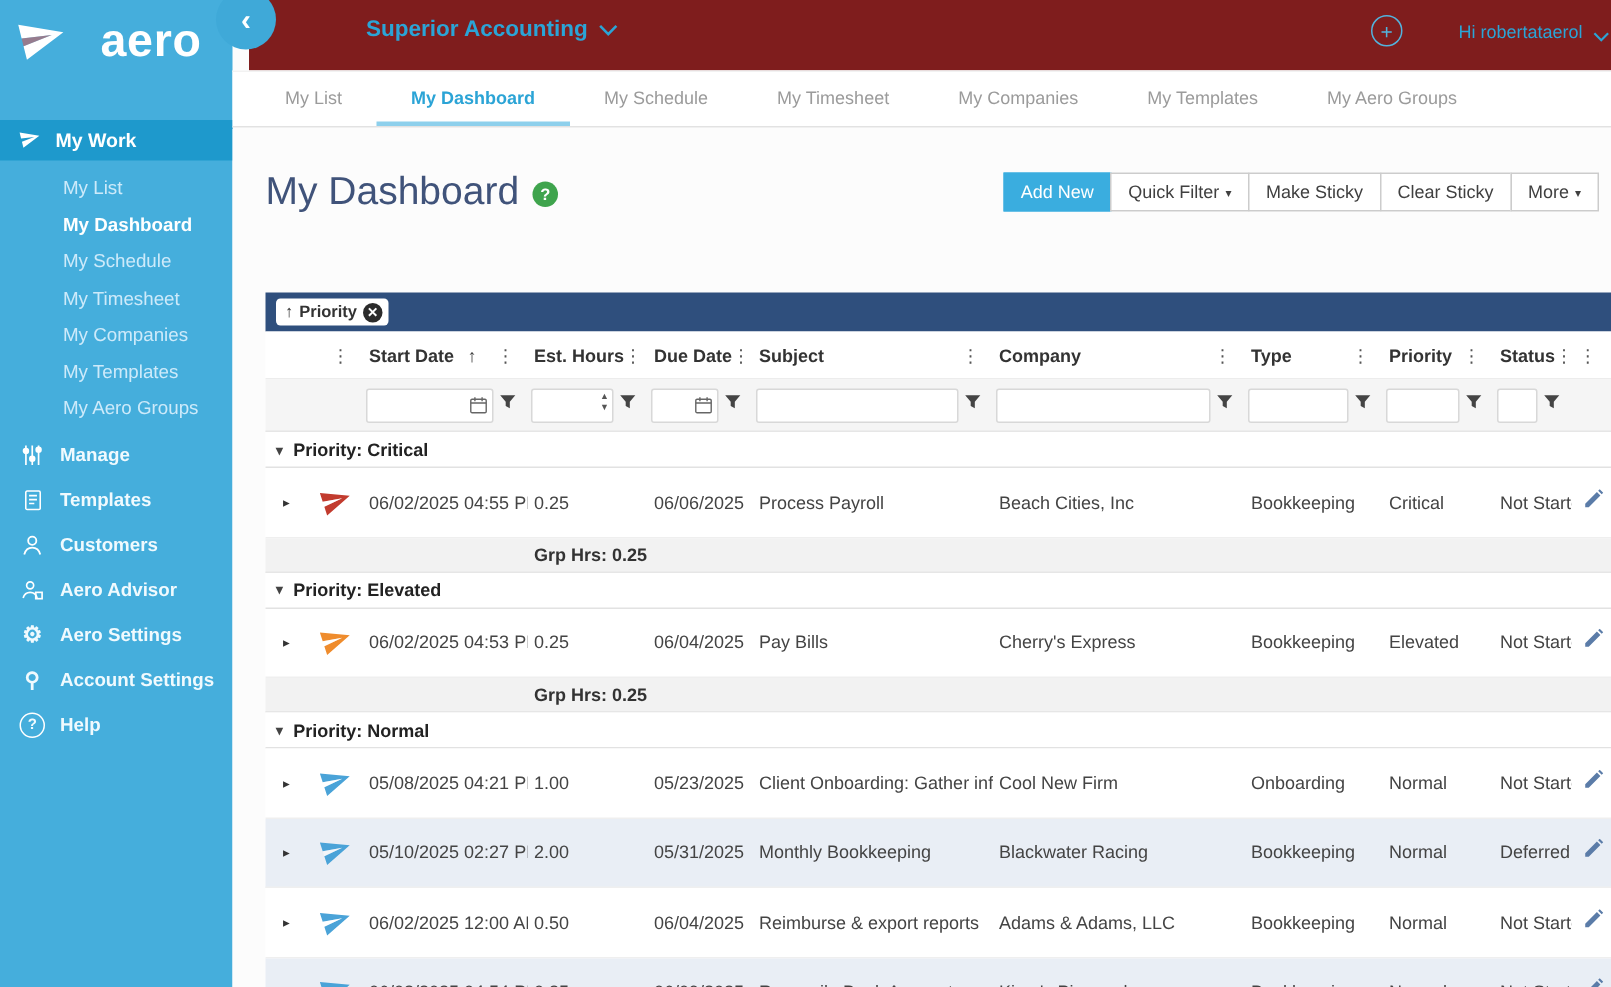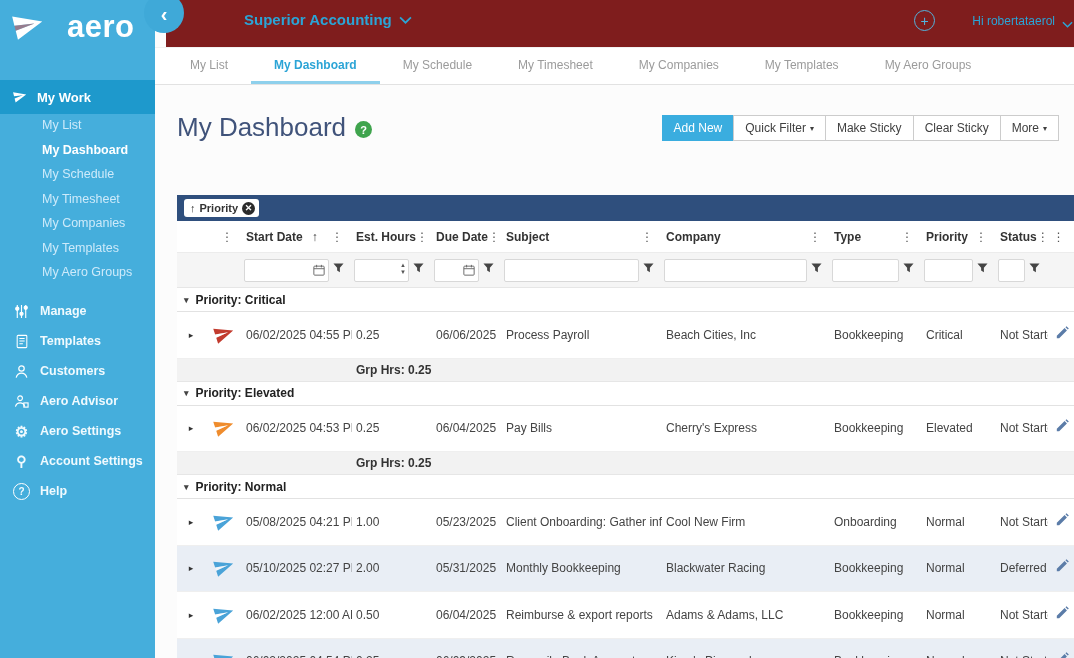--- a/index.html
+++ b/index.html
@@ -6,27 +6,27 @@
   .app{position:relative;width:1074px;height:658px;background:#fcfcfc;overflow:hidden;
        font-family:"Liberation Sans",sans-serif;font-size:12px;color:#444;}
   
   .sidebar{position:absolute;left:0;top:0;width:155px;height:658px;background:#45aedc;color:#fff;}
   .logo{display:flex;align-items:center;gap:7px;padding:9px 10px 0 10px;}
   .logo-text{font-size:31px;font-weight:bold;color:#fff;letter-spacing:.5px;line-height:1;margin-left:14px;}
   .collapse-btn{position:absolute;left:144px;top:-7px;width:40px;height:40px;border-radius:50%;
        background:#3fa9d8;color:#fff;display:flex;align-items:center;justify-content:center;
        font-size:20px;font-weight:bold;cursor:pointer;z-index:6;}
   .collapse-btn span{margin-top:2px;}
-  .mywork{position:absolute;top:80px;left:0;width:100%;height:34px;background:#1e99cc;
+  .mywork{position:absolute;top:80px;left:0;width:100%;height:27px;background:#1e99cc;
        display:flex;align-items:center;gap:9px;padding-left:12px;box-sizing:border-box;
        font-weight:bold;font-size:13px;}
   .subnav{position:absolute;top:113px;left:0;width:100%;}
   .subitem{height:24.5px;line-height:24.5px;padding-left:42px;font-size:12.5px;color:#cdeafa;cursor:pointer;}
   .subitem.active{color:#fff;font-weight:bold;}
-  .mainnav{position:absolute;top:288px;left:0;width:100%;margin-top:8px;}
+  .mainnav{position:absolute;top:288px;left:0;width:100%;}
   .navitem{height:30px;display:flex;align-items:center;gap:10px;padding-left:13px;
        font-size:12.5px;color:#f0fafe;cursor:pointer;font-weight:600;}
   .navitem .nicon{width:17px;height:17px;display:flex;align-items:center;justify-content:center;font-size:15px;}
   .help-ring{width:15px;height:15px;border:1.4px solid #fff;border-radius:50%;
        display:flex;align-items:center;justify-content:center;font-size:10px;font-weight:bold;}
   
   .topbar{position:absolute;left:166px;top:0;width:919px;height:47px;background:#7f1d1d;}
   .org{position:absolute;left:78px;top:11px;color:#2ba4d6;font-size:15px;font-weight:600;
        display:flex;align-items:center;gap:7px;cursor:pointer;}
   .plus-btn{position:absolute;right:150px;top:10px;width:19px;height:19px;border:1.3px solid #53b3dd;
@@ -40,21 +40,21 @@
        align-items:stretch;padding-left:12px;box-sizing:border-box;}
   .tab{padding:0 23px;font-size:12px;color:#9b9b9b;display:flex;align-items:center;cursor:pointer;
        border-bottom:3px solid transparent;box-sizing:border-box;}
   .tab.active{color:#2ba4d6;font-weight:bold;border-bottom-color:#8ed0ec;}
   
   .content{position:absolute;left:155px;top:86px;width:919px;height:572px;background:#fcfcfc;}
   .pagehead{display:flex;align-items:center;padding:26px 8px 0 22px;}
   .title{font-size:26px;color:#40537a;}
   .help-dot{width:17px;height:17px;border-radius:50%;background:#3fa44d;color:#fff;font-size:11px;
        font-weight:bold;margin-left:9px;margin-top:4px;display:flex;align-items:center;justify-content:center;cursor:pointer;}
-  .btn-group{margin-left:auto;display:flex;margin-right:7px;}
+  .btn-group{margin-left:auto;display:flex;margin-right:0;}
   .btn{font-size:12px;padding:5px 11px;background:#fff;border:1px solid #ccc;color:#404040;
        margin-left:-1px;cursor:pointer;white-space:nowrap;font-family:inherit;}
   .btn.primary{background:#3aaddf;border-color:#3aaddf;color:#fff;}
   .btn .caret{font-size:8px;margin-left:4px;vertical-align:1px;}
   
   .tablewrap{position:absolute;left:22px;top:109px;width:897px;}
   .groupbar{height:26px;background:#2f4f7d;display:flex;align-items:center;padding-left:7px;}
   .chip{background:#fff;border-radius:3px;height:18px;display:flex;align-items:center;gap:4px;
        padding:0 4px 0 6px;font-size:11px;font-weight:bold;color:#333;cursor:pointer;}
   .chip .x{width:13px;height:13px;border-radius:50%;background:#2b2b2b;color:#fff;font-size:9px;

